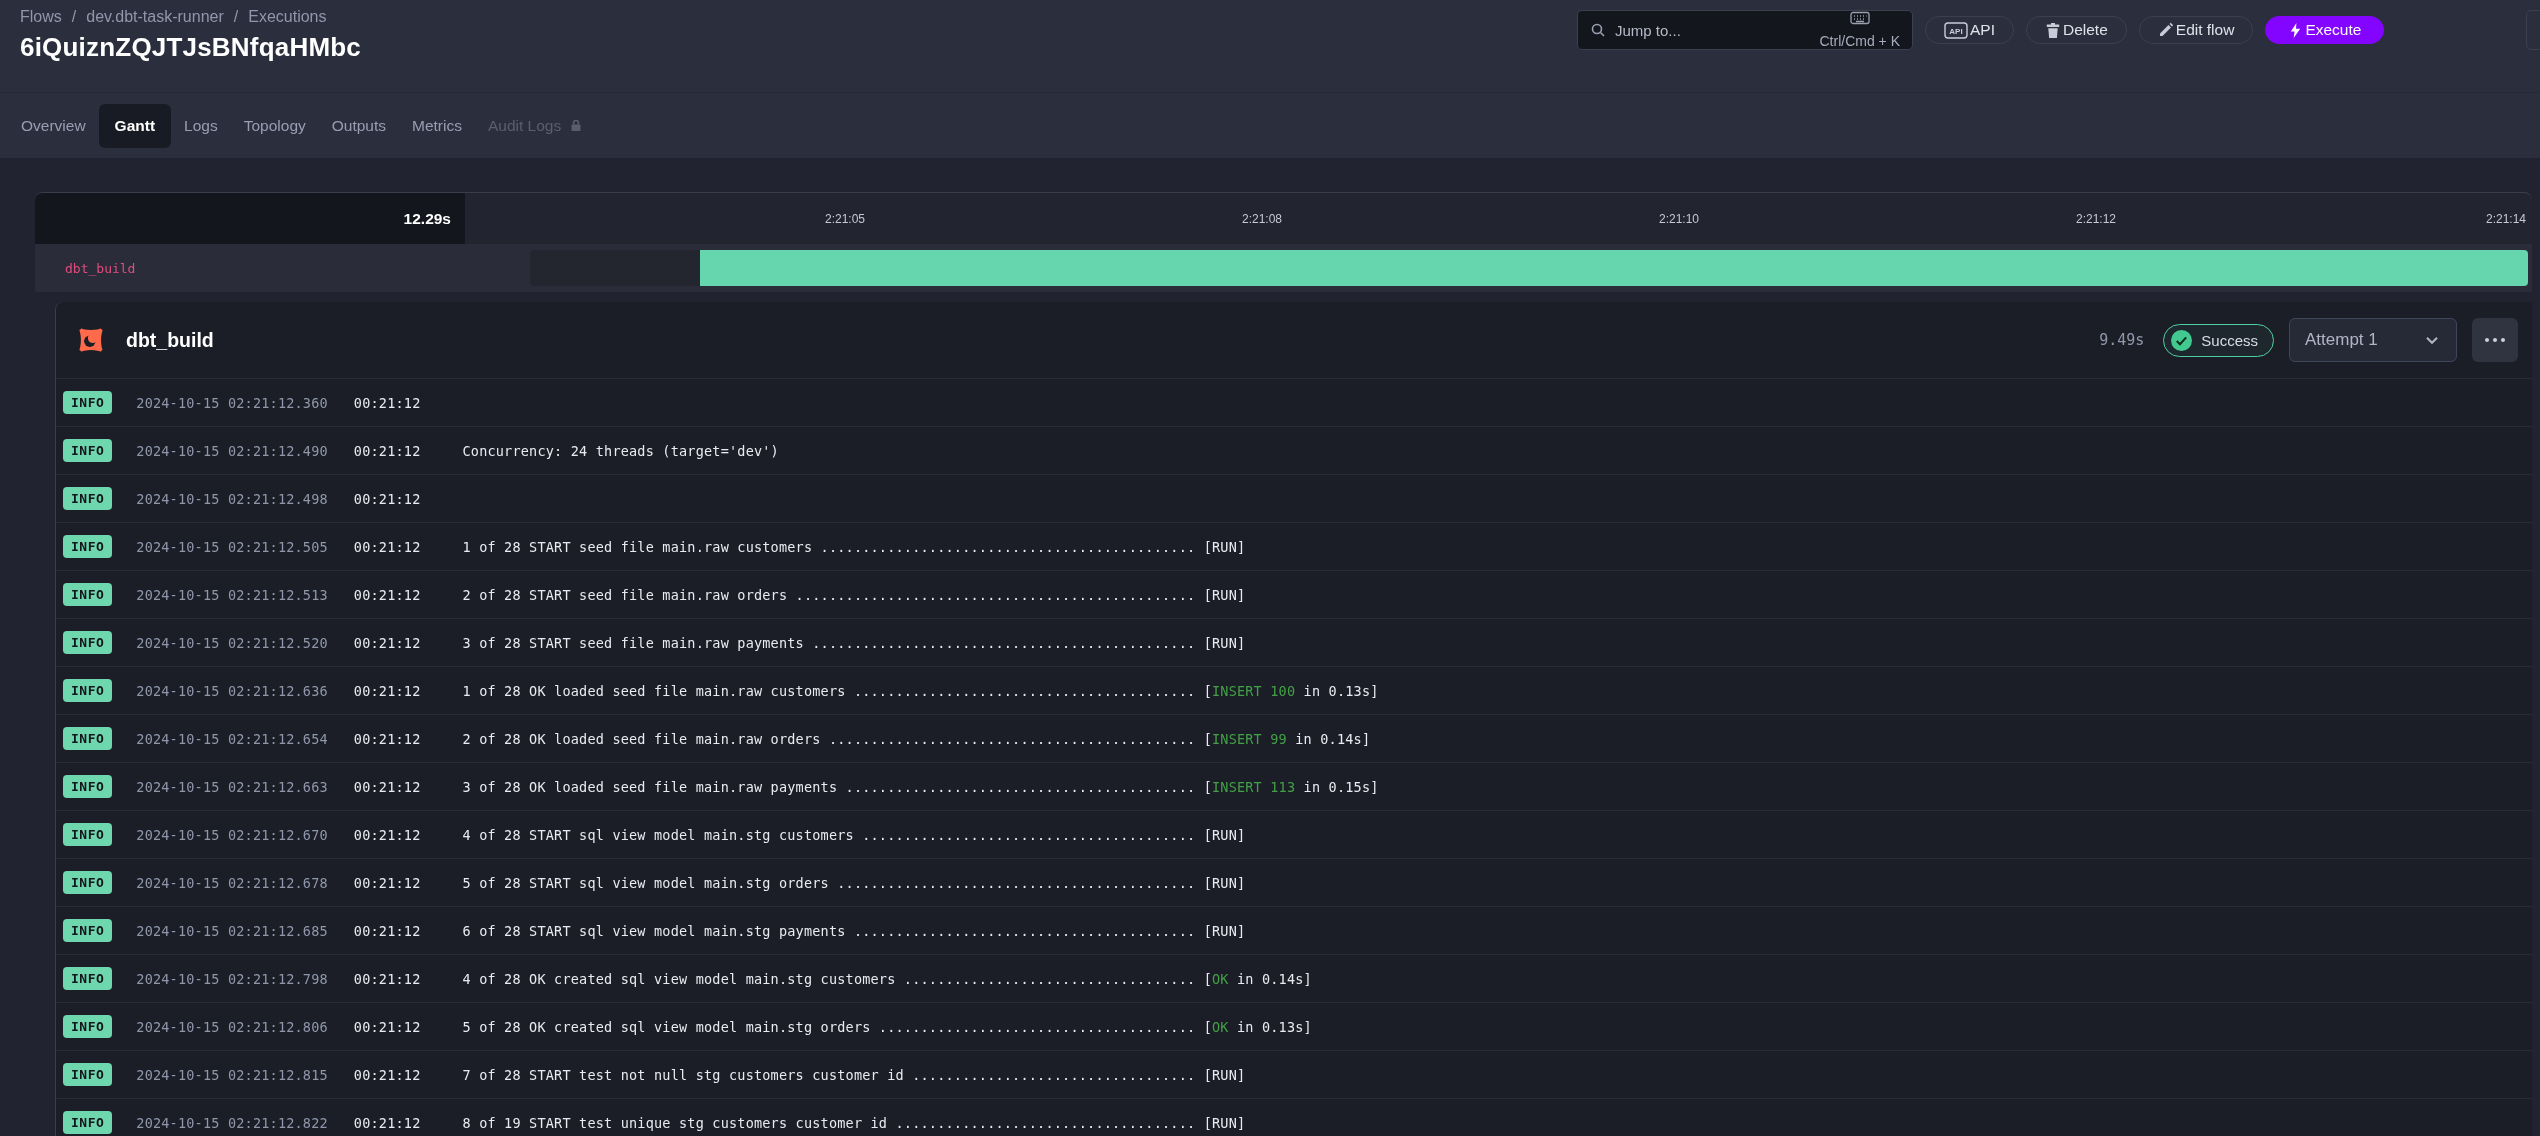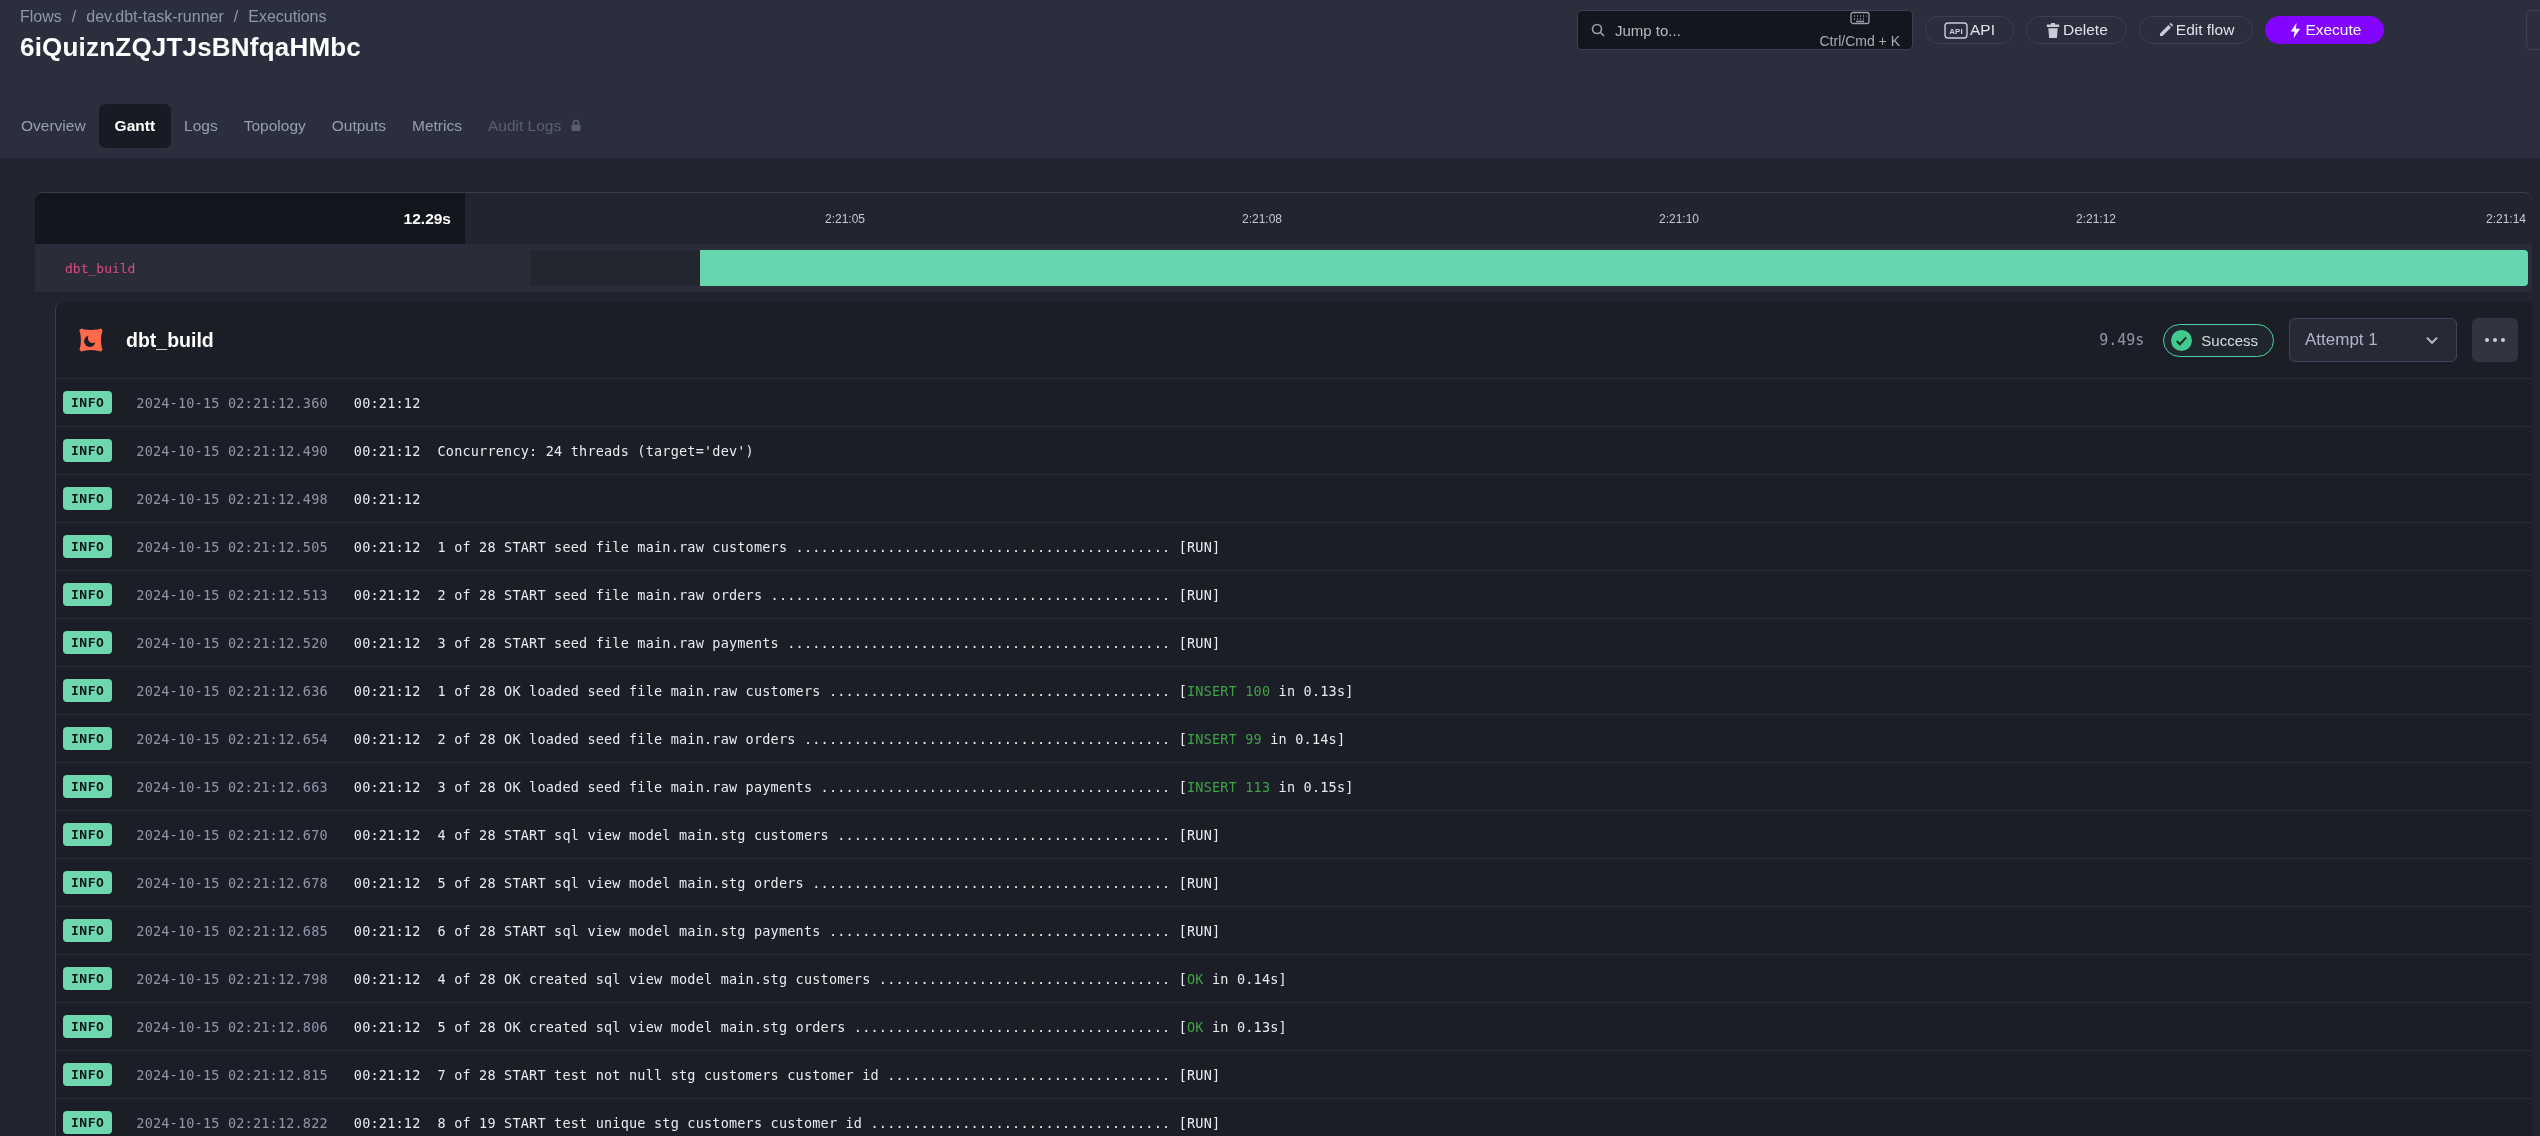--- a/index.html
+++ b/index.html
@@ -99,21 +99,21 @@
     display:flex; align-items:center; height:48px; border-top:1px solid var(--row-border,#2a2d37);
     padding-left:7px; white-space:pre;
     font-family:"DejaVu Sans Mono",monospace; font-size:13.5px; letter-spacing:0.2px;
   }
   .log-level {
     flex:none; background:var(--mint,#6fd7ae); color:#14161d; font-weight:bold; font-size:13px;
     padding:4px 8px; border-radius:4px; margin-right:24px; letter-spacing:0.5px;
   }
   .log-ts { flex:none; color:var(--text-muted,#9097ab); margin-right:26px; }
   .log-clock { flex:none; color:var(--text-bright,#e9ebf2); margin-right:17px; }
-  .log-msg { color:var(--text-bright,#e9ebf2); overflow:hidden; }
+  .log-msg { color:var(--text-bright,#e9ebf2); overflow:hidden;margin-left:25px; }
   .log-msg .green { color:var(--log-green,#43a047); }
   .icon { flex:none; display:inline-flex; }
 </style>
 </head>
 <body>
 
 <div class="screen">
 
   <header class="page-header">
     <div class="header-top">

